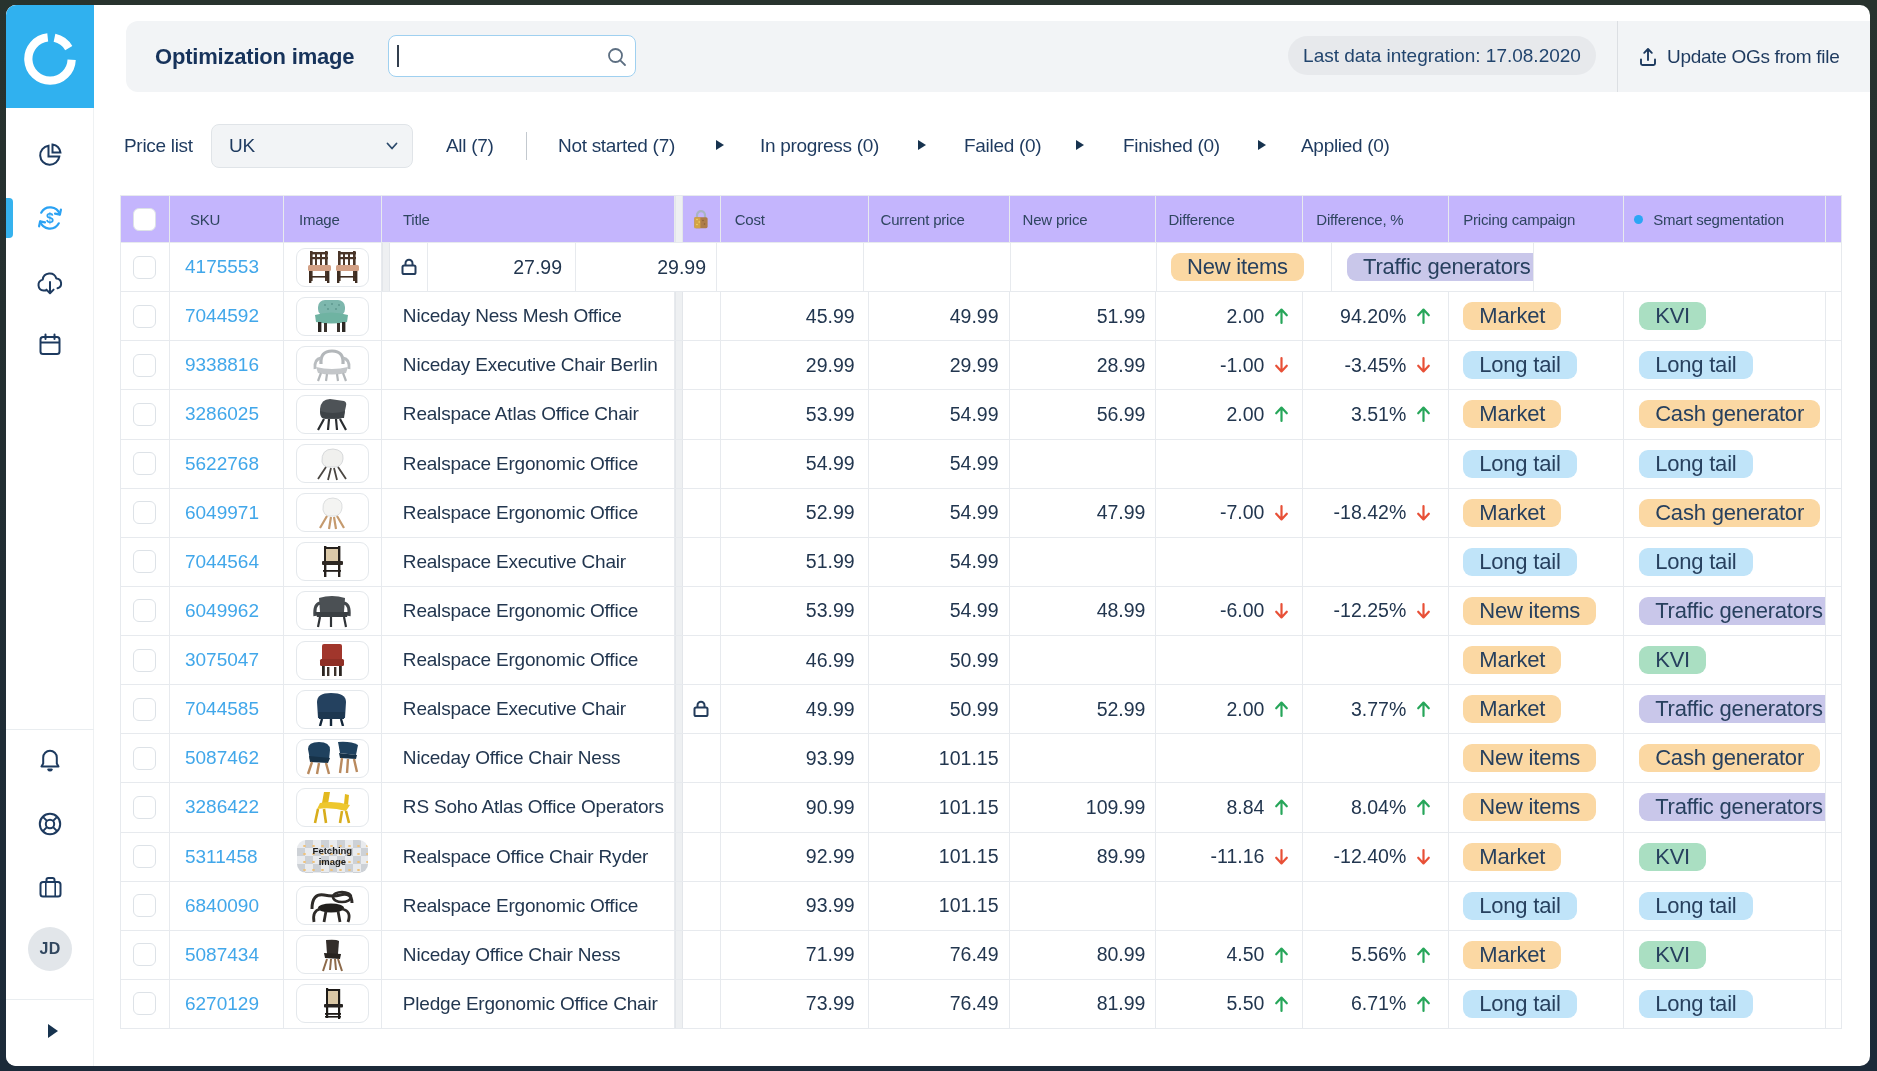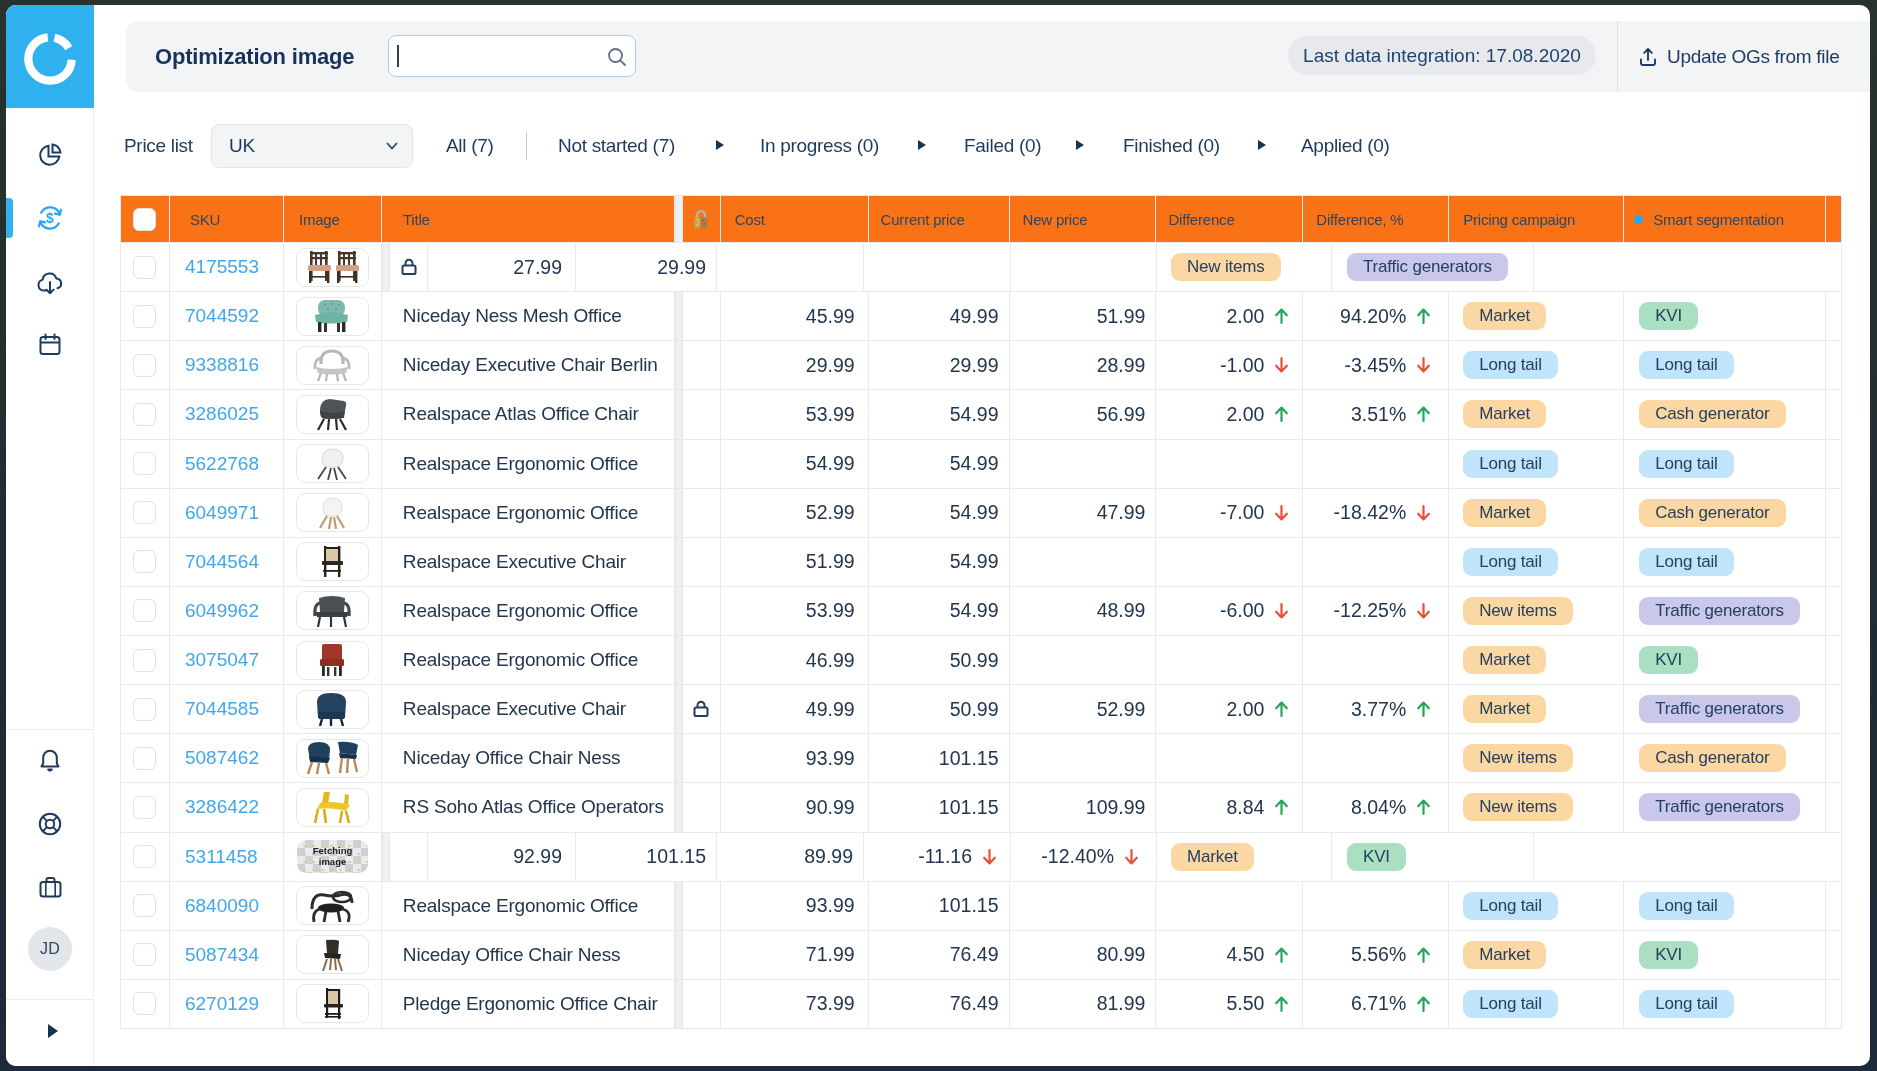--- a/index.html
+++ b/index.html
@@ -4,21 +4,21 @@
 *{margin:0;padding:0;box-sizing:border-box}
 html,body{width:1877px;height:1071px;overflow:hidden}
 body{background:linear-gradient(180deg,#28332e 0%,#242f30 30%,#1f2c36 70%,#1c2a39 100%);font-family:"Liberation Sans",sans-serif;position:relative}
 .window{position:absolute;left:6px;top:5px;width:1864px;height:1061px;background:#fff;border-radius:10px;overflow:hidden}
 
 .sidebar{position:absolute;left:0;top:0;width:88px;height:100%;background:#fff;border-right:1px solid #eef1f3;z-index:5}
 .logo{position:absolute;left:0;top:0;width:88px;height:103px;background:#30b1ef;display:flex;align-items:center;justify-content:center}
 .pill{position:absolute;left:0;top:193px;width:7px;height:40px;background:#35b2ee;border-radius:0 4px 4px 0}
 .sicon{position:absolute;left:0;width:88px;display:flex;justify-content:center}
 .sdiv{position:absolute;left:0;width:88px;border-top:1px solid #e9edf0}
-.avatar{position:absolute;left:22px;top:922px;width:44px;height:44px;border-radius:50%;background:#e2e6ea;display:flex;align-items:center;justify-content:center;font-size:16px;font-weight:400;color:#31475f;letter-spacing:.3px}
+.avatar{position:absolute;left:22px;top:922px;width:44px;height:44px;border-radius:50%;background:#e2e6ea;display:flex;align-items:center;justify-content:center;font-size:16px;font-weight:700;color:#31475f;letter-spacing:.3px}
 .tri{position:absolute;left:42px;top:1019px;width:0;height:0;border-left:10px solid #17334f;border-top:7px solid transparent;border-bottom:7px solid transparent}
 
 .topbar{position:absolute;left:120px;top:16px;width:1744px;height:71px;background:#f2f4f6;border-radius:12px 0 0 12px}
 .h1{position:absolute;left:29px;top:0;height:71px;display:flex;align-items:center;font-size:22px;font-weight:700;color:#17335b;letter-spacing:-.2px}
 .search{position:absolute;left:262px;top:14px;width:248px;height:42px;background:#fff;border:1.5px solid #9fd0f0;border-radius:8px}
 .search .cur{position:absolute;left:8px;top:9px;width:2px;height:22px;background:#333f4e}
 .search .mg{position:absolute;right:6px;top:9px}
 .chip-date{position:absolute;left:1162px;top:15px;width:308px;height:39px;background:#e7e9ec;border-radius:20px;display:flex;align-items:center;justify-content:center;font-size:19px;color:#22456e}
 .vdiv{position:absolute;left:1491px;top:0;height:71px;border-left:1px solid #dcdfe3}
 .upd{position:absolute;left:1510px;top:0;height:71px;display:flex;align-items:center;font-size:19px;color:#1e3a5f;letter-spacing:-.3px}
@@ -26,42 +26,42 @@
 
 .frow{position:absolute;left:0;top:119px;height:44px;width:100%;font-size:19px;color:#1e3a5f}
 .frow .it{position:absolute;top:0;height:44px;display:flex;align-items:center;white-space:nowrap;letter-spacing:-.3px}
 .select{position:absolute;left:205px;top:0;width:202px;height:44px;background:#f2f4f6;border:1px solid #e0e4e8;border-radius:8px;display:flex;align-items:center;padding:0 12px 0 17px}
 .select .sp{flex:1;letter-spacing:-.3px}
 .tabsep{position:absolute;left:520px;top:8px;height:28px;border-left:1.5px solid #c3c9cf}
 .tria{position:absolute;top:16px;width:0;height:0;border-left:8px solid #17334f;border-top:5.5px solid transparent;border-bottom:5.5px solid transparent}
 
 .table{position:absolute;left:114px;top:190px;width:1722px;background:#fff;border:1px solid #e7eaee;border-bottom:none}
 .tr{display:flex;height:49.125px;border-bottom:1px solid #e7eaee;background:#fff}
-.tr.head{height:47px;background:#f97316}
+.tr.head{height:47px;background:#c4b5fd}
 .td{display:flex;align-items:center;border-right:1px solid #e7eaee;padding:0 0 0 15px;overflow:hidden}
 .td.r{justify-content:flex-end;padding:0 13px 0 0}
 .c0{width:49px;padding-left:12px}
 .c1{width:114px;padding-left:15px}
 .c2{width:98px;padding-left:0;justify-content:center}
 .c3{width:293px;padding-left:21px}
 .cdv{width:7px;background:#eef0f2;padding:0;border-right:none;border-left:1px solid #e3e6ea}
 .c4{width:39px;padding:0;justify-content:center;border-left:1px solid #e3e6ea}
 .c5{width:148px}.c6{width:141px}.c7{width:147px}.c8{width:147px}.c9{width:146px}
 .c6.r,.c7.r{padding-right:10px}
 .c8.r{padding-right:4px}.c9.r{padding-right:8px}
 .c10{width:175px;padding-left:14px}
 .c11{width:202px;padding-left:15px}
 .c12{width:15px;border-right:none;padding:0}
 .tr .c1{color:#41a7ea;font-size:19px}
 .tr .c3{font-size:19px;color:#22364f;letter-spacing:-.2px}
 .tr .c5,.tr .c6,.tr .c7,.tr .c8,.tr .c9{font-size:19.5px;color:#22364f}
 .tr.head .td{font-size:15px;color:#2f4560;font-weight:500;letter-spacing:-.2px}
 .num{white-space:nowrap}
 .asp{width:34px;display:inline-flex;justify-content:center;align-items:center}
-.chip{height:28px;border-radius:9px;padding:0 16px;display:inline-flex;align-items:center;font-size:17px;color:#27405e;white-space:nowrap;letter-spacing:-.2px}
+.chip{height:28px;border-radius:9px;padding:0 16px;display:inline-flex;align-items:center;font-size:22px;color:#27405e;white-space:nowrap;letter-spacing:-.2px}
 .cb{width:23px;height:23px;border:1.5px solid #dde2e7;border-radius:6px;background:#fff}
 .imgbox{width:73px;height:39px;border:1px solid #e4e8ec;border-radius:9px;background:#fff;display:flex;align-items:center;justify-content:center;overflow:hidden}
 .fetch{width:71px;height:33px;border-radius:9px;background:
   radial-gradient(circle, #efc27c 1px, transparent 1.4px) 3px 2px/9px 8px,
   repeating-conic-gradient(#cdd1d6 0% 25%, #e9ebee 0% 50%) 0 0/16px 16px;
   display:flex;align-items:center;justify-content:center;text-align:center;
   font-size:9.5px;font-weight:700;color:#1c1c1c;line-height:1.15}
 .dot{width:9px;height:9px;border-radius:50%;background:#2ba6f5;margin-right:10px;flex:none}
 .hcb{width:23px;height:23px;border:1.5px solid #dde2e7;border-radius:6px;background:#fff}
 </style></head>
@@ -645,20 +645,21 @@
 <div class="tr">
         <div class="td c0">
           <span class="cb"></span>
         </div>
         <div class="td c1">5311458</div>
         <div class="td c2">
           <div class="fetch">
             <div>Fetching<br>image</div>
           </div>
         </div>
+        <div class="td c3">Realspace Office Chair Ryder</div>
         <div class="td cdv"></div>
         <div class="td c4"></div>
         <div class="td c5 r">92.99</div>
         <div class="td c6 r">101.15</div>
         <div class="td c7 r">89.99</div>
         <div class="td c8 r">
           <span class="num">-11.16</span>
           <span class="asp">
             <svg width="15" height="18" viewBox="0 0 15 18" fill="none" stroke="#e85037" stroke-width="2.2" stroke-linecap="round" stroke-linejoin="round">
               <path d="M7.5 2 V15 M2.2 9.7 L7.5 15.4 L12.8 9.7"></path>

